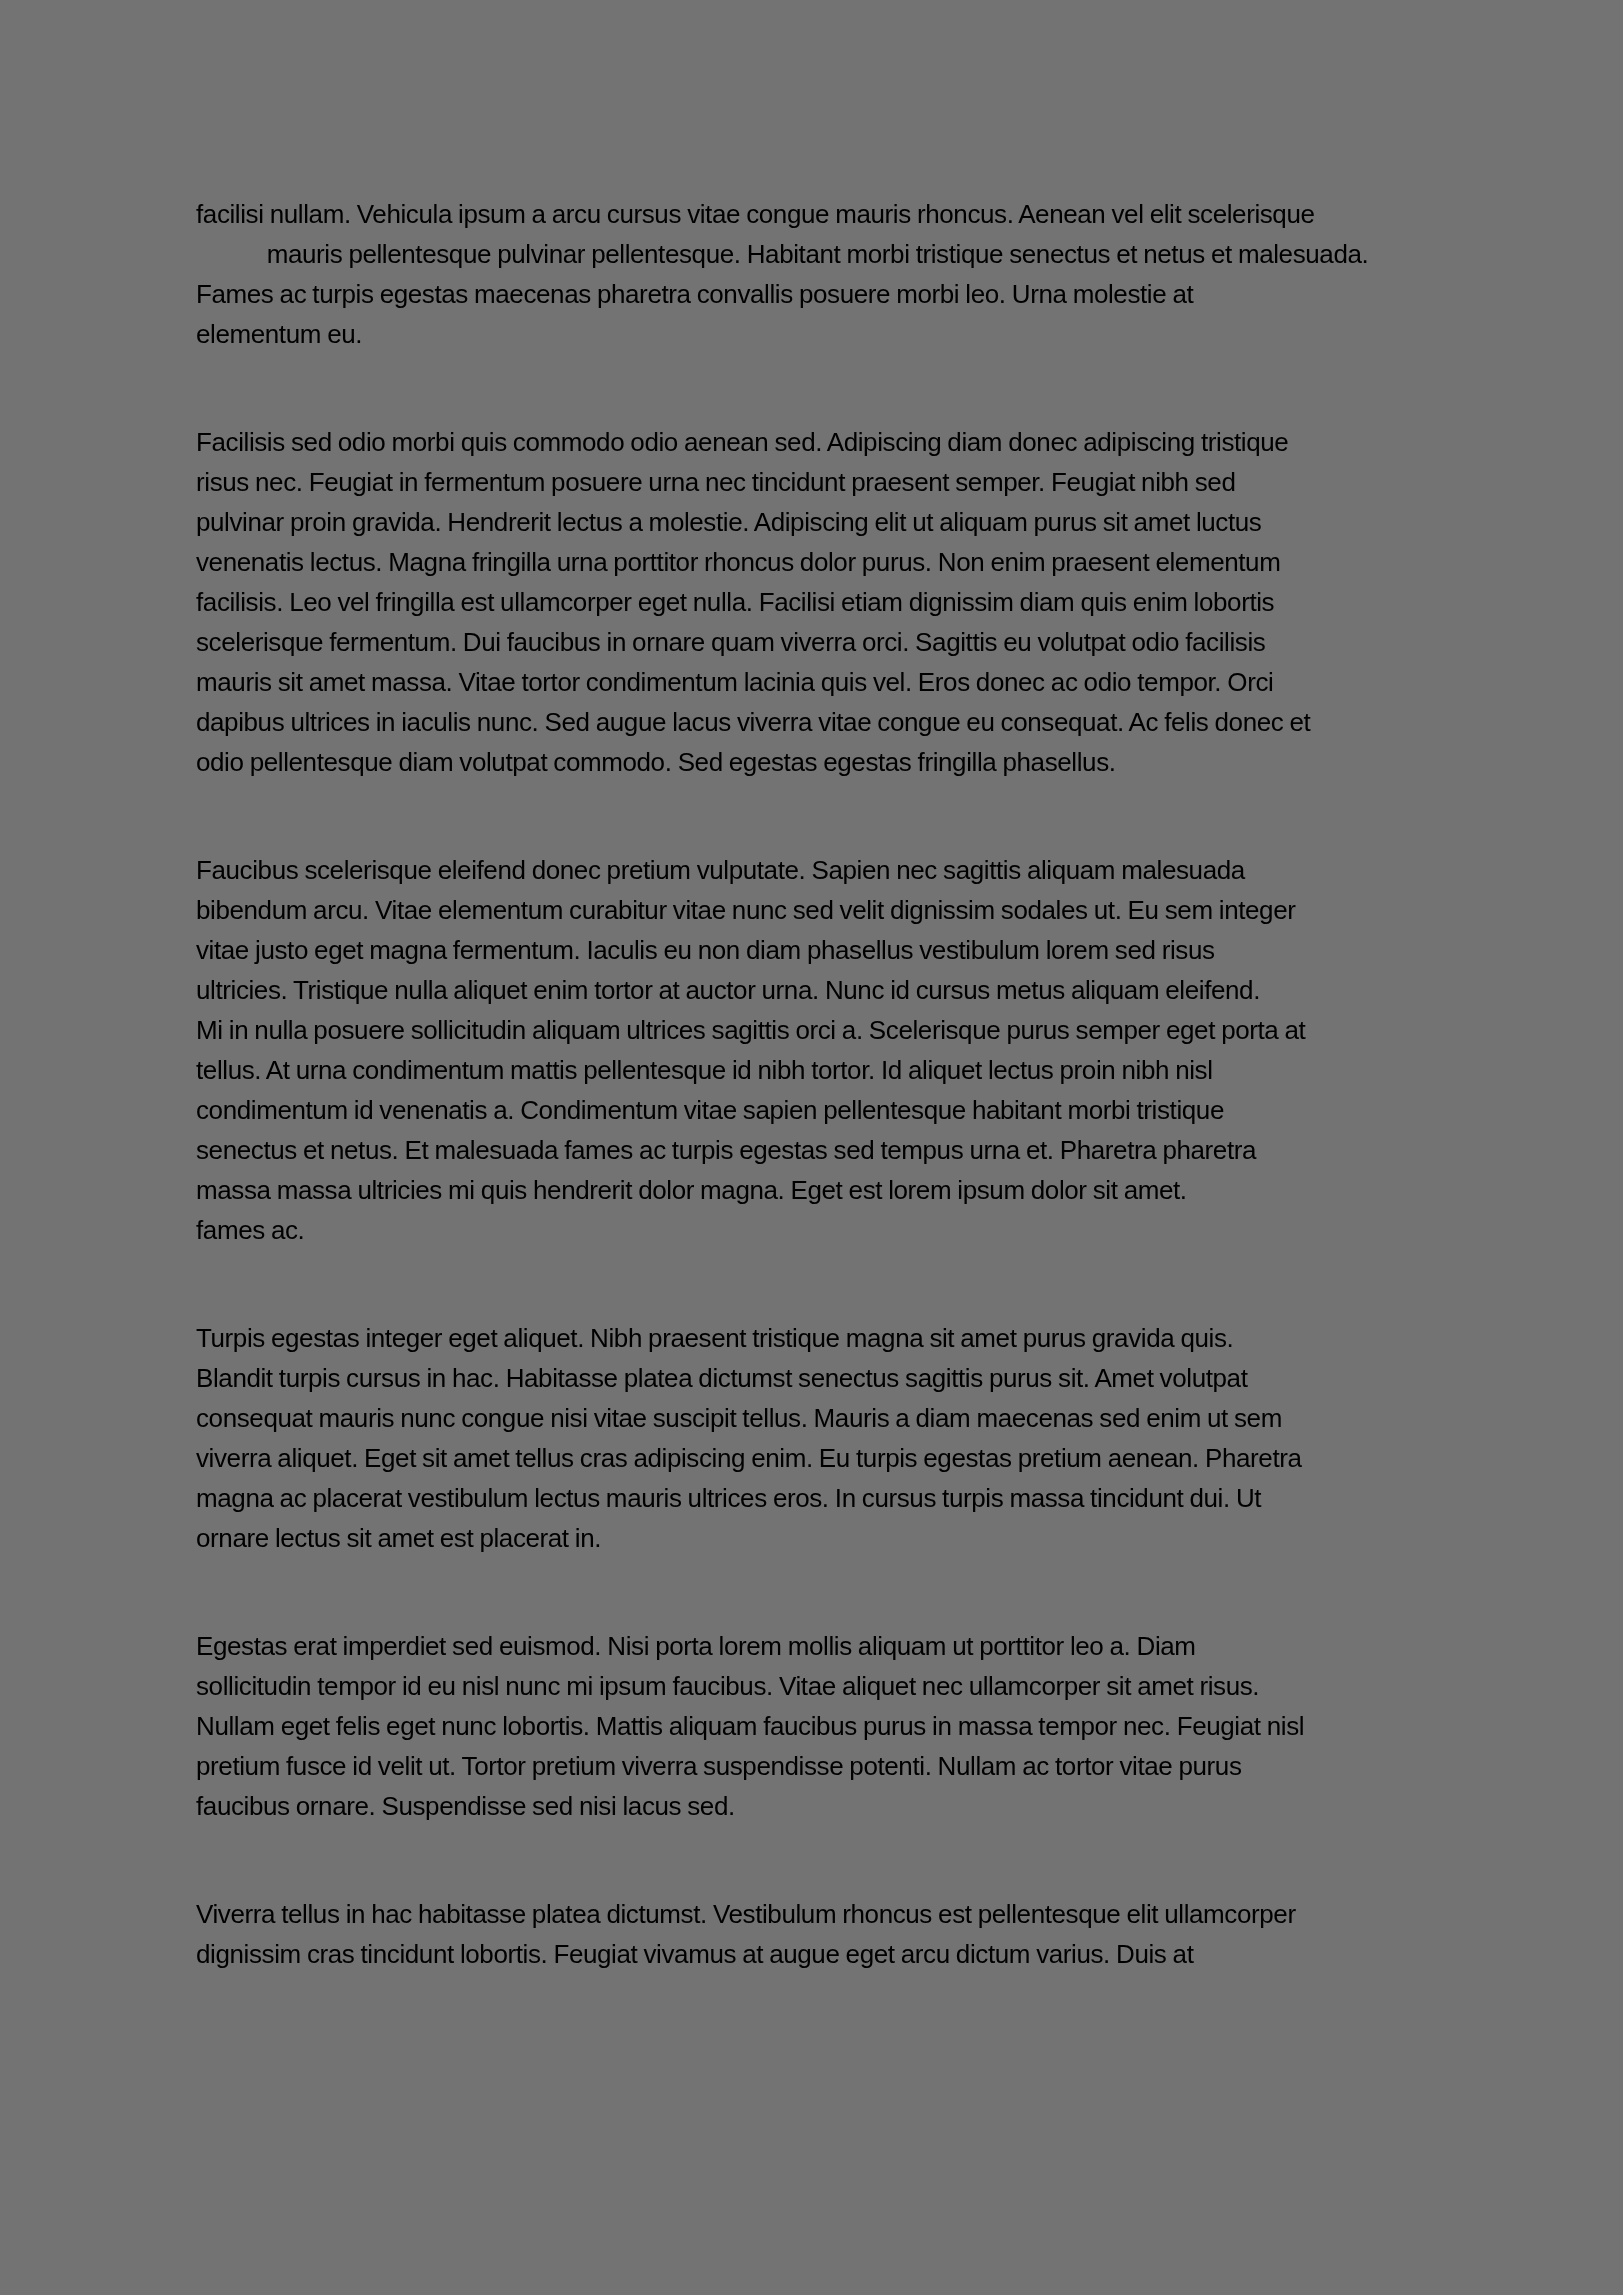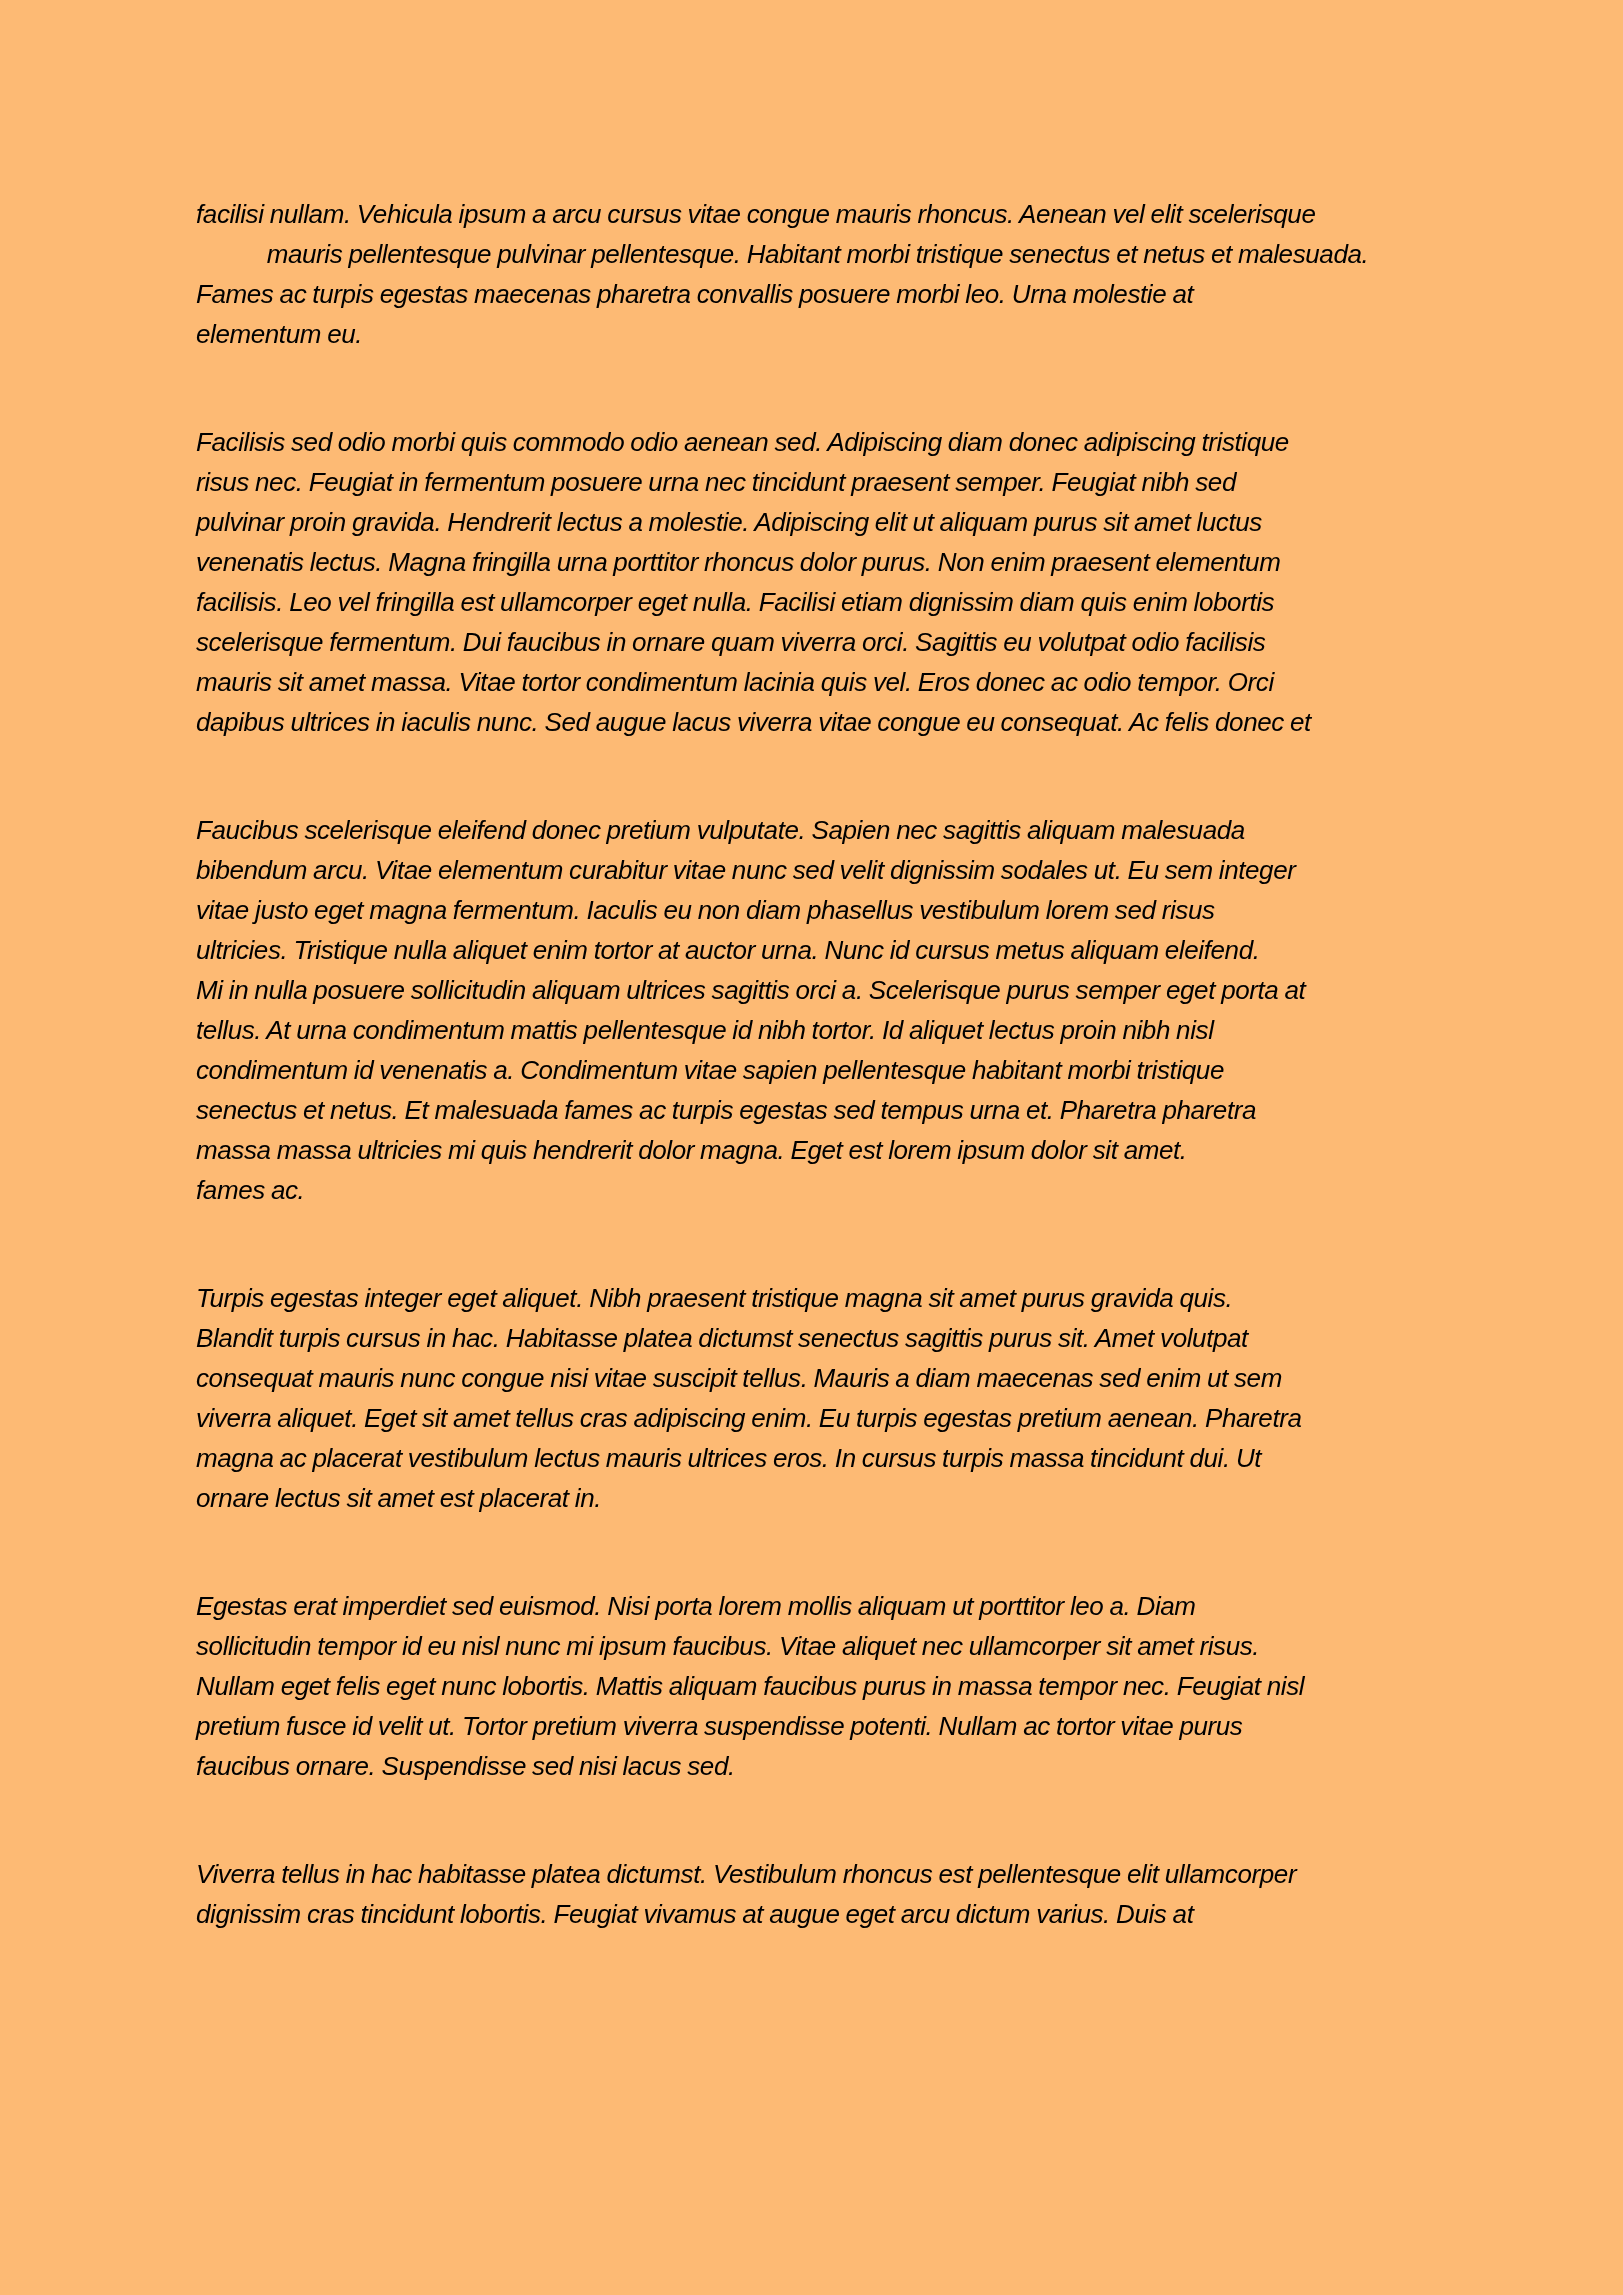--- a/index.html
+++ b/index.html
@@ -37,37 +37,38 @@
       margin: 0;
       padding: 0;
     }
     .para + .para {
       margin-top: 68px;
     }
   </style>
 </head>
 <body style="background: rgb(255, 255, 255);">
 
-<div class="page" style="background: #fdba74; font-style: italic;">
+<div class="page" style="background: #737373;">
   <div class="body-text" style="color: rgb(0, 0, 0);">
     <p class="para">
         <span style="display: block; white-space: nowrap;">facilisi nullam. Vehicula ipsum a arcu cursus vitae congue mauris rhoncus. Aenean vel elit scelerisque</span>
         <span style="display: block; white-space: nowrap; text-align: center;">mauris pellentesque pulvinar pellentesque. Habitant morbi tristique senectus et netus et malesuada.</span>
         <span style="display: block; white-space: nowrap;">Fames ac turpis egestas maecenas pharetra convallis posuere morbi leo. Urna molestie at</span>
         <span style="display: block; white-space: nowrap;">elementum eu.</span>
       </p>
     <p class="para">
         <span style="display: block; white-space: nowrap;">Facilisis sed odio morbi quis commodo odio aenean sed. Adipiscing diam donec adipiscing tristique</span>
         <span style="display: block; white-space: nowrap;">risus nec. Feugiat in fermentum posuere urna nec tincidunt praesent semper. Feugiat nibh sed</span>
         <span style="display: block; white-space: nowrap;">pulvinar proin gravida. Hendrerit lectus a molestie. Adipiscing elit ut aliquam purus sit amet luctus</span>
         <span style="display: block; white-space: nowrap;">venenatis lectus. Magna fringilla urna porttitor rhoncus dolor purus. Non enim praesent elementum</span>
         <span style="display: block; white-space: nowrap;">facilisis. Leo vel fringilla est ullamcorper eget nulla. Facilisi etiam dignissim diam quis enim lobortis</span>
         <span style="display: block; white-space: nowrap;">scelerisque fermentum. Dui faucibus in ornare quam viverra orci. Sagittis eu volutpat odio facilisis</span>
         <span style="display: block; white-space: nowrap;">mauris sit amet massa. Vitae tortor condimentum lacinia quis vel. Eros donec ac odio tempor. Orci</span>
         <span style="display: block; white-space: nowrap;">dapibus ultrices in iaculis nunc. Sed augue lacus viverra vitae congue eu consequat. Ac felis donec et</span>
+        <span style="display: block; white-space: nowrap;">odio pellentesque diam volutpat commodo. Sed egestas egestas fringilla phasellus.</span>
       </p>
     <p class="para">
         <span style="display: block; white-space: nowrap;">Faucibus scelerisque eleifend donec pretium vulputate. Sapien nec sagittis aliquam malesuada</span>
         <span style="display: block; white-space: nowrap;">bibendum arcu. Vitae elementum curabitur vitae nunc sed velit dignissim sodales ut. Eu sem integer</span>
         <span style="display: block; white-space: nowrap;">vitae justo eget magna fermentum. Iaculis eu non diam phasellus vestibulum lorem sed risus</span>
         <span style="display: block; white-space: nowrap;">ultricies. Tristique nulla aliquet enim tortor at auctor urna. Nunc id cursus metus aliquam eleifend.</span>
         <span style="display: block; white-space: nowrap;">Mi in nulla posuere sollicitudin aliquam ultrices sagittis orci a. Scelerisque purus semper eget porta at</span>
         <span style="display: block; white-space: nowrap;">tellus. At urna condimentum mattis pellentesque id nibh tortor. Id aliquet lectus proin nibh nisl</span>
         <span style="display: block; white-space: nowrap;">condimentum id venenatis a. Condimentum vitae sapien pellentesque habitant morbi tristique</span>
         <span style="display: block; white-space: nowrap;">senectus et netus. Et malesuada fames ac turpis egestas sed tempus urna et. Pharetra pharetra</span>

